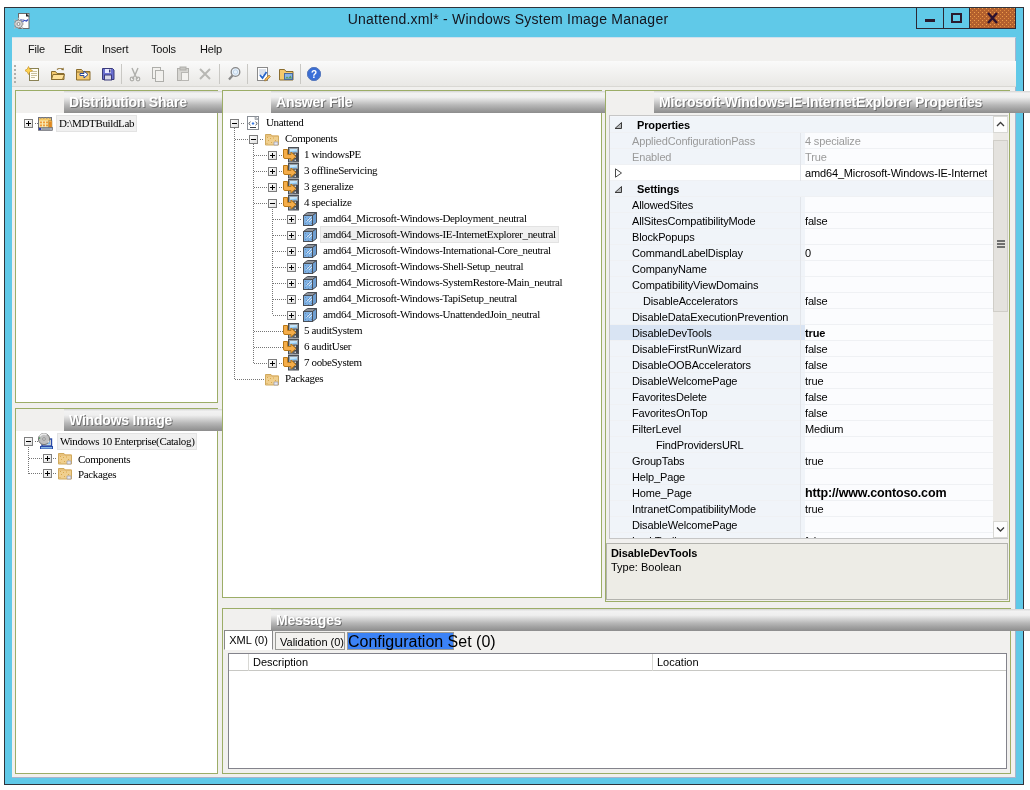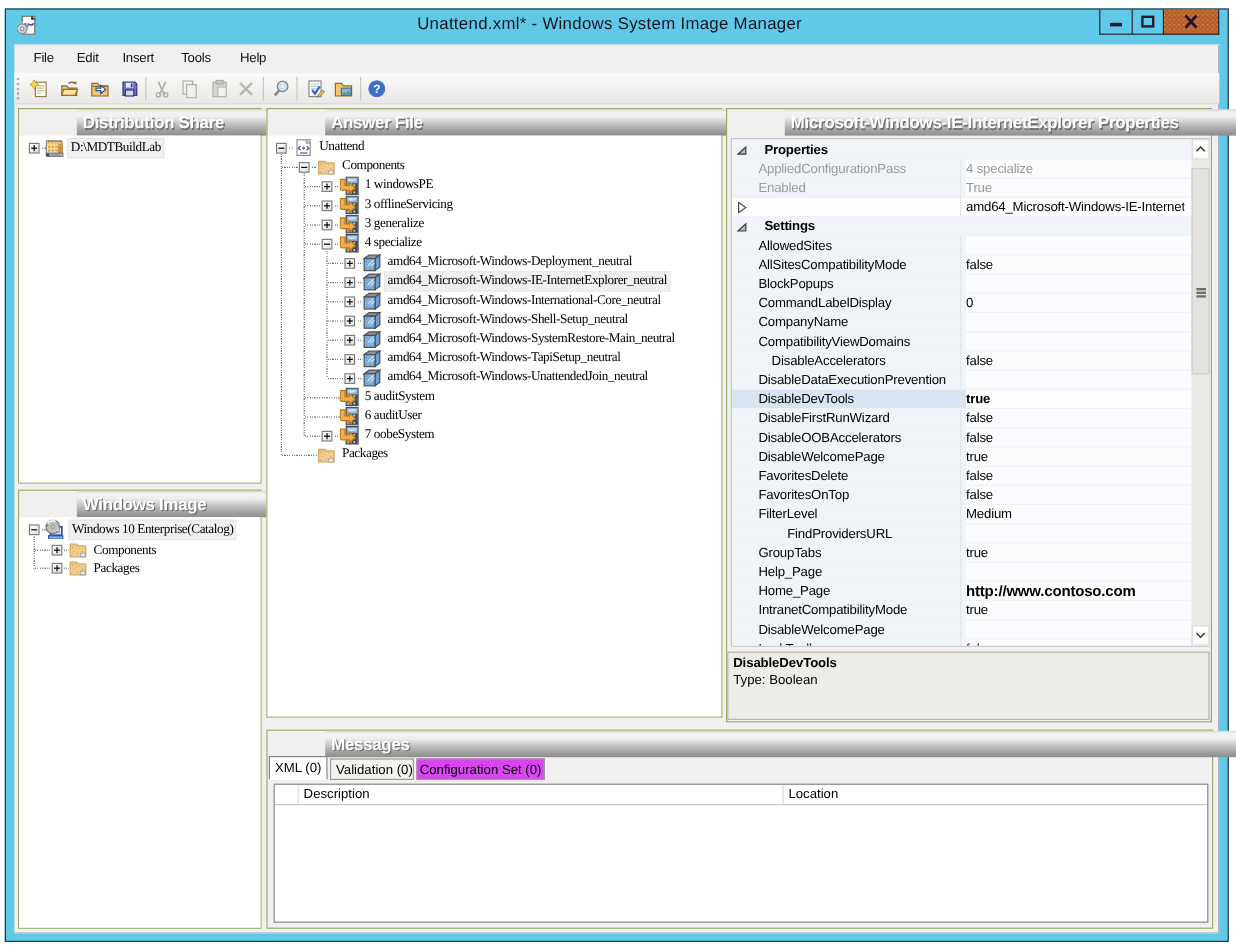--- a/index.html
+++ b/index.html
@@ -753,20 +753,20 @@
     <div class="abs" style="left:0;top:405px;width:15px;height:17px;background:#fdfdfd;border:1px solid #d8d8d4;"><svg width="13" height="15">
         <path d="M3 5.5 L6.5 9 L10 5.5" fill="none" stroke="#3a3a3a" stroke-width="1.3"></path>
       </svg></div>
   </div>
 <div class="abs tex" style="left:606px;top:543px;width:402px;height:57px;border:1px solid #b3b3ae;background:#edece6;font-size:11px;color:#000;">
     <div style="padding:3px 0 0 4px;font-weight:bold;letter-spacing:-0.1px;">DisableDevTools</div>
     <div style="padding:2px 0 0 4px;">Type: Boolean</div>
   </div>
 <div class="abs" style="left:224px;background:#fff;border:1px solid #888;border-bottom:1px solid #fff;height:20px;top:630px;z-index:3;width:49px;font-size:11px;line-height:18px;text-align:center;color:#000;white-space:nowrap;">XML (0)</div>
 <div class="abs" style="left:275px;background:#f3f2ef;border:1px solid #9a9a96;height:18px;top:632px;z-index:2;width:70px;font-size:11px;line-height:18px;text-align:right;color:#000;white-space:nowrap;">Validation (0)</div>
-<div class="abs" style="left:347px;background:#d946ef;border:1px solid #9a9a96;height:18px;top:632px;z-index:2;width:107px;font-size:11px;line-height:18px;text-align:center;color:#000;white-space:nowrap;">Configuration Set (0)</div>
+<div class="abs" style="left:347px;background:#3b82f6;border:1px solid #9a9a96;height:18px;top:632px;z-index:2;width:107px;font-size:16px;line-height:18px;text-align:center;color:#000;white-space:nowrap;">Configuration Set (0)</div>
 <div class="abs" style="left:228px;top:653px;width:779px;height:116px;background:#fff;border:1px solid #83838b;">
     <div class="abs" style="left:0;top:0;width:777px;height:17px;border-bottom:1px solid #c8c8c4;">
       <div class="abs" style="left:19px;top:0;width:1px;height:17px;background:#d8d8d4;"></div>
       <div class="abs" style="left:24px;top:2px;font-size:11px;">Description</div>
       <div class="abs" style="left:423px;top:0;width:1px;height:17px;background:#d8d8d4;"></div>
       <div class="abs" style="left:428px;top:2px;font-size:11px;">Location</div>
     </div>
   </div>
 </body></html>

